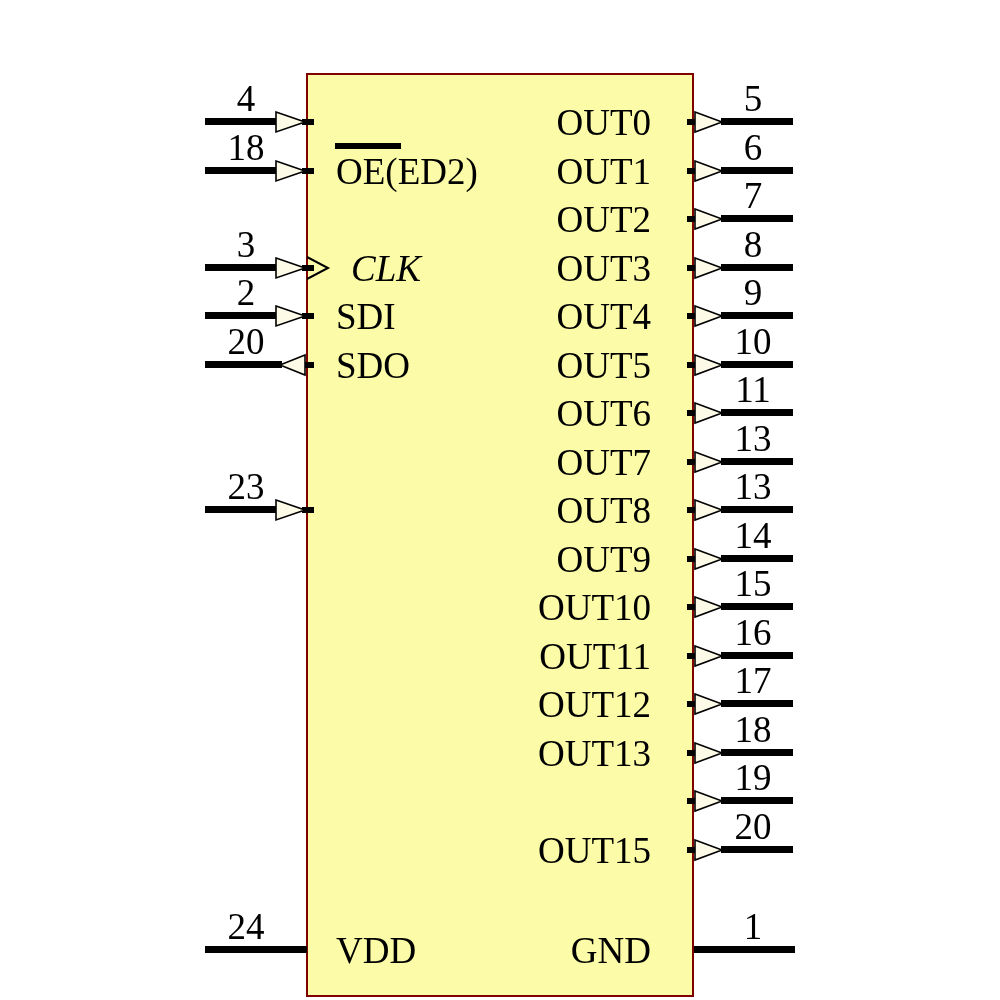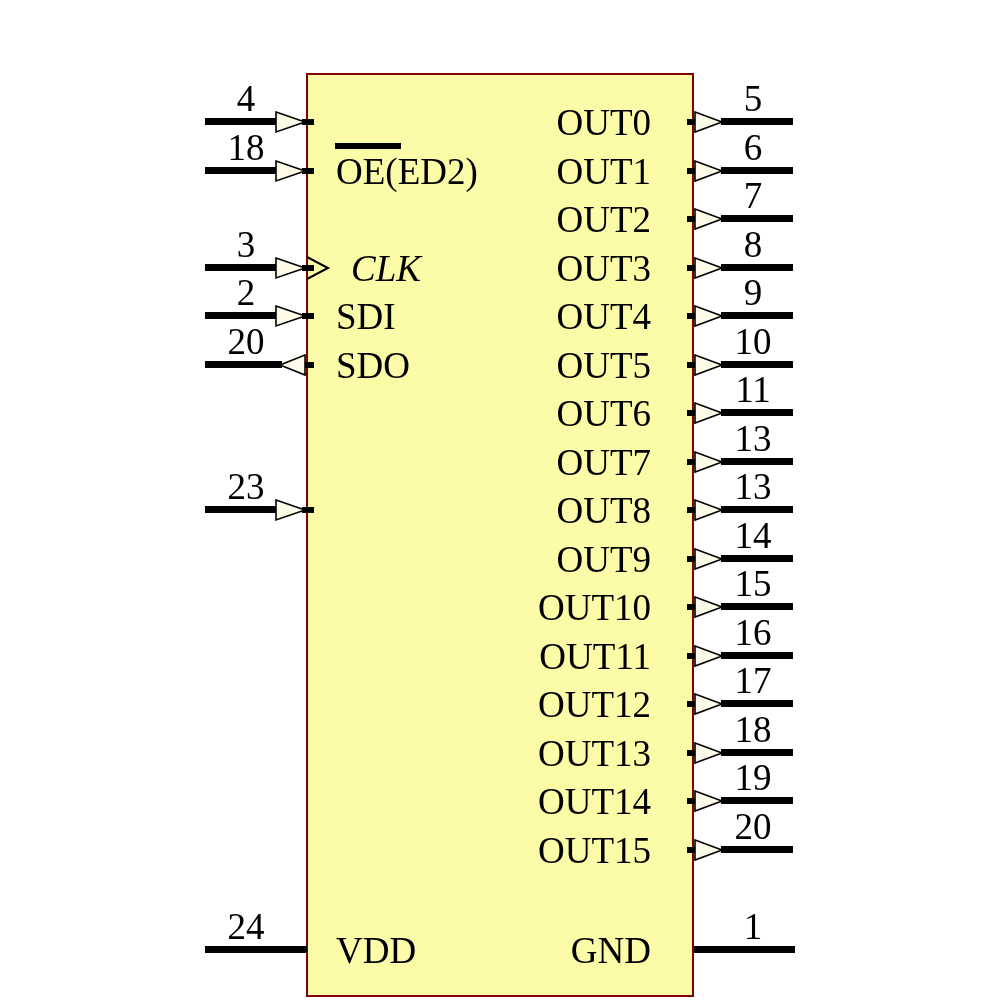--- a/index.html
+++ b/index.html
@@ -254,17 +254,16 @@
   <div class="lbl r" style="top:316px">OUT4</div>
   <div class="lbl r" style="top:365px">OUT5</div>
   <div class="lbl r" style="top:413px">OUT6</div>
   <div class="lbl r" style="top:462px">OUT7</div>
   <div class="lbl r" style="top:510px">OUT8</div>
   <div class="lbl r" style="top:559px">OUT9</div>
   <div class="lbl r" style="top:607px">OUT10</div>
   <div class="lbl r" style="top:656px">OUT11</div>
   <div class="lbl r" style="top:704px">OUT12</div>
   <div class="lbl r" style="top:753px">OUT13</div>
-  <div class="lbl r" style="top:801px">OUT14</div>
   <div class="lbl r" style="top:850px">OUT15</div>
   <div class="lbl r" style="top:950px">GND</div>
 
 </div>
 
 </body></html>

